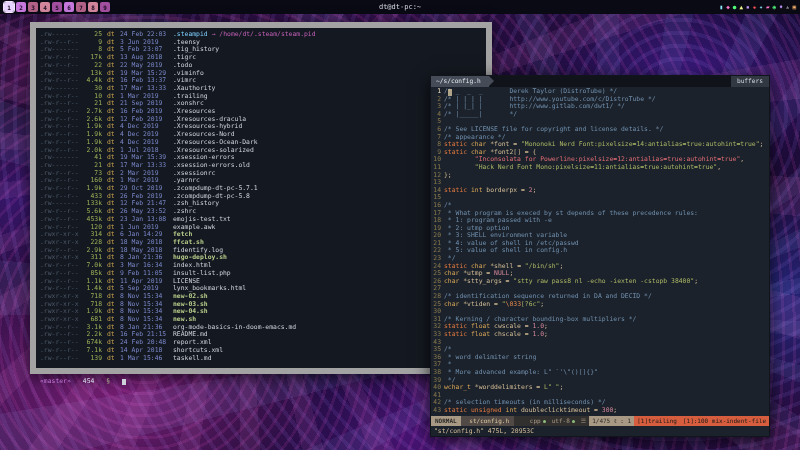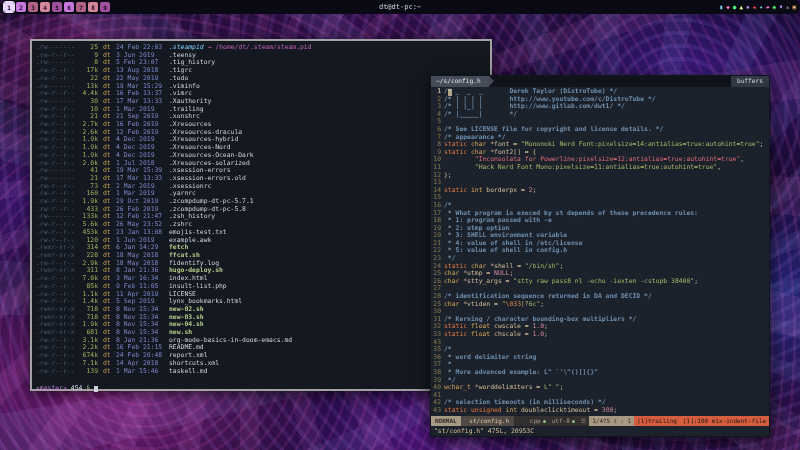--- a/index.html
+++ b/index.html
@@ -23,44 +23,44 @@
       repeating-conic-gradient(from 200deg at 78% 70%, rgba(130,160,255,.09) 0deg 5deg, transparent 5deg 14deg);
   }
   #wallpaper::after { content:""; position:absolute; inset:0; mix-blend-mode:screen;
     background:
       repeating-radial-gradient(circle at 18% 75%, rgba(255,80,200,.11) 0 3px, transparent 3px 11px),
       repeating-radial-gradient(circle at 85% 25%, rgba(150,120,255,.11) 0 4px, transparent 4px 13px);
   }
 
   
   #topbar { position:absolute; left:0; top:0; width:800px; height:14px;
-    background:#0a0a14; display:flex; align-items:center; padding:0 4px; z-index:5;border-radius:6px; }
+    background:#0a0a14; display:flex; align-items:center; padding:0 4px; z-index:5; }
   .ws-list { display:flex; gap:2px; }
   .ws { width:10px; height:10px; border-radius:2px; display:flex; align-items:center;
         justify-content:center; font-size:6px; color:#1a0b24; font-weight:bold; }
   .ws.active { outline:1px solid #f3e3ff; }
   .bar-title { position:absolute; left:0; right:0; text-align:center; font-size:7px;
                color:#d7dbe4; pointer-events:none; }
   .tray { margin-left:auto; display:flex; gap:3px; align-items:center; }
   .tray-ic { font-size:6px; line-height:10px; }
 
   
-  #term-left { position:absolute; left:30px; top:39px; width:462px; height:352px;
-    background:#141921; border:2px solid #a3a3a3; box-shadow:0 3px 14px rgba(0,0,0,.65);
+  #term-left { position:absolute; left:30px; top:22px; width:462px; height:352px;
+    background:#141921; border:6px solid #a3a3a3; box-shadow:0 3px 14px rgba(0,0,0,.65);
     padding:3px 4px; z-index:10; font-size:6.4px; line-height:7.7px; color:#cdd2da; }
   .frow { display:flex; white-space:pre; }
   .f-perm  { width:40px; color:#4f596a; }
   .f-size  { width:22px; text-align:right; color:#9fb157; margin-right:5px; }
   .f-owner { width:13px; color:#c7a14c; }
   .f-date  { width:53px; color:#7a87c9; }
   .f-name  { color:#cdd2da; }
   .f-name.exec { color:#b8cc8a;font-weight:bold; }
-  .f-name.sym  { color:#7dcfff;font-style:italic; }
+  .f-name.sym  { color:#7dcfff; }
   .f-link  { color:#c35fb8; margin-left:4px; }
-  .prompt { display:flex; gap:4px; margin-top:10px; align-items:center; }
+  .prompt { display:flex; gap:12px; margin-top:16px; align-items:center; }
   .p-branch { color:#c678dd; }
   .p-count  { color:#d8dee9; }
   .p-sym    { color:#a3be8c; }
   .cursor-block { display:inline-block; width:4px; height:6.5px; background:#cdd2da; }
 
   
   #editor { position:absolute; left:430px; top:75px; width:340px; height:362px;
     background:#1c222b; border:1px solid #10141b; box-shadow:0 4px 16px rgba(0,0,0,.75);
     z-index:20; display:flex; flex-direction:column; }
   .tabline { height:11px; background:#10141a; display:flex; align-items:stretch;
@@ -69,21 +69,21 @@
   .tab-arrow { width:0; height:0; border-top:5.5px solid transparent;
                border-bottom:5.5px solid transparent; border-left:5px solid #454c57; }
   .tab-right { margin-left:auto; background:#323842; color:#cfd6e0; padding:1px 6px 0; }
 
   .content { flex:1; overflow:hidden; padding-top:1px; position:relative;
              font-size:6.4px; line-height:7.6px; }
   .cline { display:flex; white-space:pre; }
   .gut { width:13px; text-align:right; padding-right:3px; color:#8a7a4d; flex:none; }
   .gut.cur { color:#e8dcc0; }
   .code { white-space:pre; }
-  .sy-c { color:#6f8fae;font-weight:bold; }
+  .sy-c { color:#6f8fae; }
   .sy-k { color:#e2793f; }
   .sy-t { color:#d8a657; }
   .sy-i { color:#d4be98;margin-top:6px; }
   .sy-p { color:#cbb690; }
   .sy-s { color:#a9b665; }
   .sy-r { color:#e06c75; }
   .sy-n { color:#d3869b; }
   .sy-e { color:#e78a4e; }
   .vim-cursor { position:absolute; left:17px; top:2px; width:4px; height:7px;
                 background:#d5c4a1; opacity:.8; }
@@ -211,21 +211,21 @@
       <div class="cline"><span class="gut">11</span><span class="code"><span class="sy-s">        "Hack Nerd Font Mono:pixelsize=11:antialias=true:autohint=true"</span><span class="sy-p">,</span></span></div>
       <div class="cline"><span class="gut">12</span><span class="code"><span class="sy-p">};</span></span></div>
       <div class="cline"><span class="gut">13</span><span class="code"></span></div>
       <div class="cline"><span class="gut">14</span><span class="code"><span class="sy-k">static </span><span class="sy-t">int </span><span class="sy-i">borderpx</span><span class="sy-p"> = </span><span class="sy-n">2</span><span class="sy-p">;</span></span></div>
       <div class="cline"><span class="gut">15</span><span class="code"></span></div>
       <div class="cline"><span class="gut">16</span><span class="code"><span class="sy-c">/*</span></span></div>
       <div class="cline"><span class="gut">17</span><span class="code"><span class="sy-c"> * What program is execed by st depends of these precedence rules:</span></span></div>
       <div class="cline"><span class="gut">18</span><span class="code"><span class="sy-c"> * 1: program passed with -e</span></span></div>
       <div class="cline"><span class="gut">19</span><span class="code"><span class="sy-c"> * 2: utmp option</span></span></div>
       <div class="cline"><span class="gut">20</span><span class="code"><span class="sy-c"> * 3: SHELL environment variable</span></span></div>
-      <div class="cline"><span class="gut">21</span><span class="code"><span class="sy-c"> * 4: value of shell in /etc/license</span></span></div>
+      <div class="cline"><span class="gut">21</span><span class="code"><span class="sy-c"> * 4: value of shell in /etc/passwd</span></span></div>
       <div class="cline"><span class="gut">22</span><span class="code"><span class="sy-c"> * 5: value of shell in config.h</span></span></div>
       <div class="cline"><span class="gut">23</span><span class="code"><span class="sy-c"> */</span></span></div>
       <div class="cline"><span class="gut">24</span><span class="code"><span class="sy-k">static </span><span class="sy-t">char </span><span class="sy-p">*</span><span class="sy-i">shell</span><span class="sy-p"> = </span><span class="sy-s">"/bin/sh"</span><span class="sy-p">;</span></span></div>
       <div class="cline"><span class="gut">25</span><span class="code"><span class="sy-t">char </span><span class="sy-p">*</span><span class="sy-i">utmp</span><span class="sy-p"> = </span><span class="sy-n">NULL</span><span class="sy-p">;</span></span></div>
       <div class="cline"><span class="gut">26</span><span class="code"><span class="sy-t">char </span><span class="sy-p">*</span><span class="sy-i">stty_args</span><span class="sy-p"> = </span><span class="sy-s">"stty raw pass8 nl -echo -iexten -cstopb 38400"</span><span class="sy-p">;</span></span></div>
       <div class="cline"><span class="gut">27</span><span class="code"></span></div>
       <div class="cline"><span class="gut">28</span><span class="code"><span class="sy-c">/* identification sequence returned in DA and DECID */</span></span></div>
       <div class="cline"><span class="gut">25</span><span class="code"><span class="sy-t">char </span><span class="sy-p">*</span><span class="sy-i">vtiden</span><span class="sy-p"> = </span><span class="sy-s">"</span><span class="sy-e">\033</span><span class="sy-s">[?6c"</span><span class="sy-p">;</span></span></div>
       <div class="cline"><span class="gut">30</span><span class="code"></span></div>
       <div class="cline"><span class="gut">31</span><span class="code"><span class="sy-c">/* Kerning / character bounding-box multipliers */</span></span></div>

